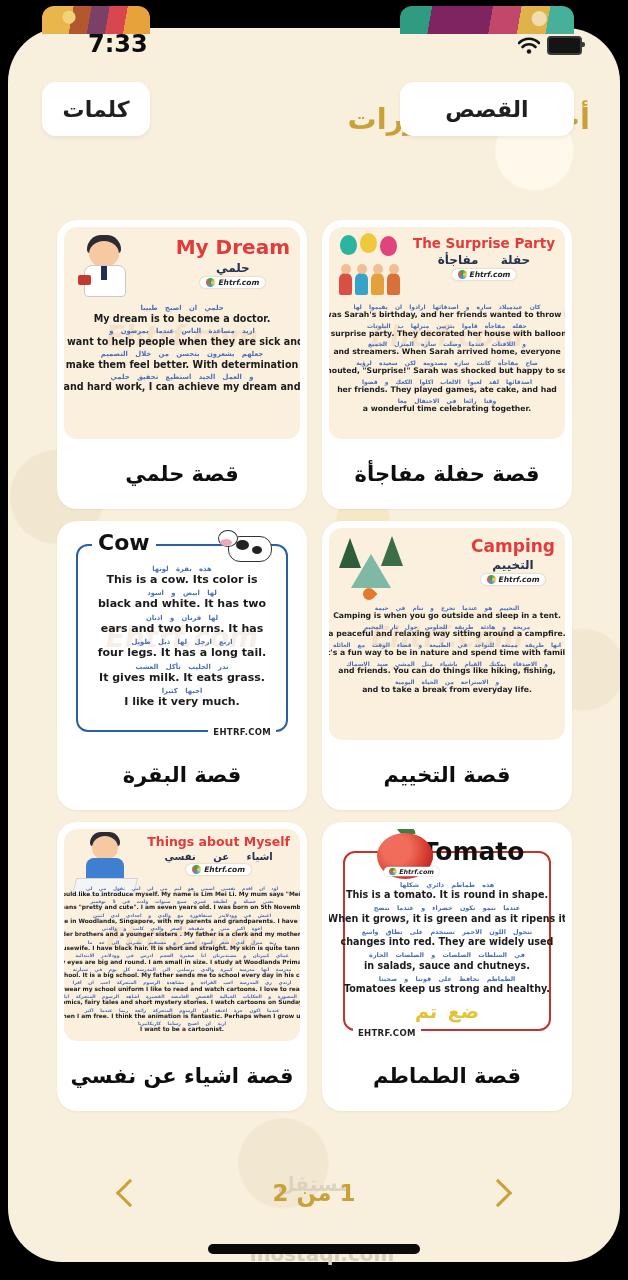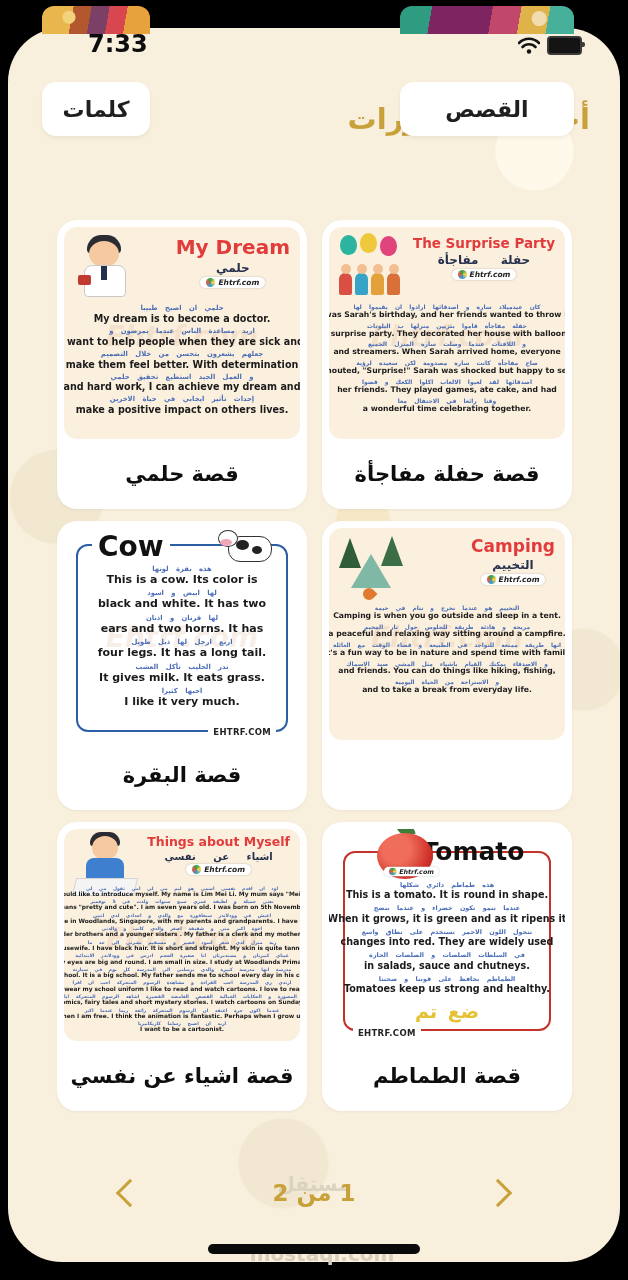--- a/index.html
+++ b/index.html
@@ -64,21 +64,21 @@
   .fs-party .ar{font-size:6px;}   .fs-party .en{font-size:7.7px;} .fs-party .line{margin-top:3px;}
   .fs-cow .ar{font-size:6.8px;}   .fs-cow .en{font-size:11px;}    .fs-cow .line{margin-top:4px;}
   .fs-camp .ar{font-size:5.8px;}  .fs-camp .en{font-size:7.7px;}  .fs-camp .line{margin-top:3px;}
   .fs-things .ar{font-size:4.6px;}.fs-things .en{font-size:5.9px;}.fs-things .line{margin-top:1.5px;}
   .fs-tomato .ar{font-size:6.4px;}.fs-tomato .en{font-size:9.6px;}.fs-tomato .line{margin-top:5px;}
   
   .frame{position:absolute;border:2.5px solid;border-radius:12px;z-index:0;}
   .frame.blue{border-color:#2b5fa3;inset:16px 12px 8px;}
   .frame.red{border-color:#c4332b;inset:22px 14px 10px;}
   .cow-title{position:absolute;top:2px;left:28px;z-index:2;background:#fff;padding:0 6px;
-    font-size:28px;font-weight:800;color:#111;}
+    font-size:22px;font-weight:800;color:#111;}
   .site-footer{position:absolute;bottom:3px;z-index:2;background:#fff;padding:0 5px;
     font-size:8.5px;font-weight:800;color:#222;letter-spacing:.3px;}
   .site-footer.br{right:24px;} .site-footer.bl{left:24px;}
   .tomato-title{position:absolute;top:8px;left:0;right:0;z-index:2;text-align:center;
     font-size:25px;font-weight:800;color:#111;}
   .stamp{position:relative;z-index:2;margin-top:6px;text-align:center;font-size:19px;font-weight:800;
     color:#e5c134;direction:rtl;word-spacing:4px;}
   
   .art{position:relative;width:64px;height:66px;flex:none;}
   .d-hair{position:absolute;left:15px;top:0;width:34px;height:18px;background:#2b2b34;border-radius:16px 16px 4px 4px;}
@@ -157,24 +157,20 @@
                 <span class="en">I want to help people when they are sick and</span>
               </div>
               <div class="line">
                 <span class="ar" dir="rtl">جعلهم يشعرون بتحسن من خلال التصميم</span>
                 <span class="en">make them feel better. With determination</span>
               </div>
               <div class="line">
                 <span class="ar" dir="rtl">و العمل الجيد استطيع تحقيق حلمي</span>
                 <span class="en">and hard work, I can achieve my dream and</span>
               </div>
-              <div class="line">
-                <span class="ar" dir="rtl">إحداث تأثير ايجابي في حياة الاخرين</span>
-                <span class="en">make a positive impact on others lives.</span>
-              </div>
             </div>
         </div>
         <div class="caption">قصة حلمي</div>
       </div>
 
       <div class="card">
         <div class="story cream">
           <div class="story-wm">Ehtrf.com</div>
           <div class="shead">
             <div class="art">
@@ -300,20 +296,21 @@
               <div class="line">
                 <span class="ar" dir="rtl">و الاصدقاء يمكنك القيام باشياء مثل المشي صيد الاسماك</span>
                 <span class="en">and friends. You can do things like hiking, fishing,</span>
               </div>
               <div class="line">
                 <span class="ar" dir="rtl">و الاستراحة من الحياة اليومية</span>
                 <span class="en">and to take a break from everyday life.</span>
               </div>
             </div>
         </div>
+        <div class="caption">قصة التخييم</div>
       </div>
 
       <div class="card">
         <div class="story cream">
           <div class="story-wm">Ehtrf.com</div>
           <div class="shead" style="padding-top:5px;">
             <div class="art" style="width:54px;height:50px">
               <div class="bd-hair"></div>
                 <div class="bd-head"></div>
                 <div class="bd-body"></div>

